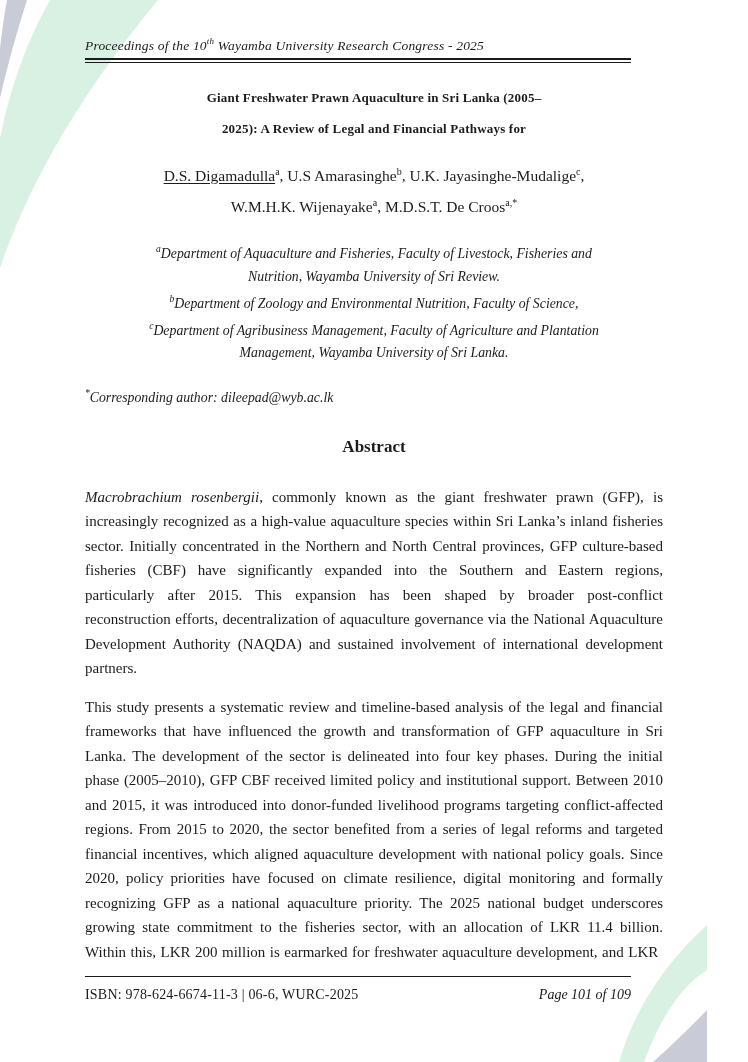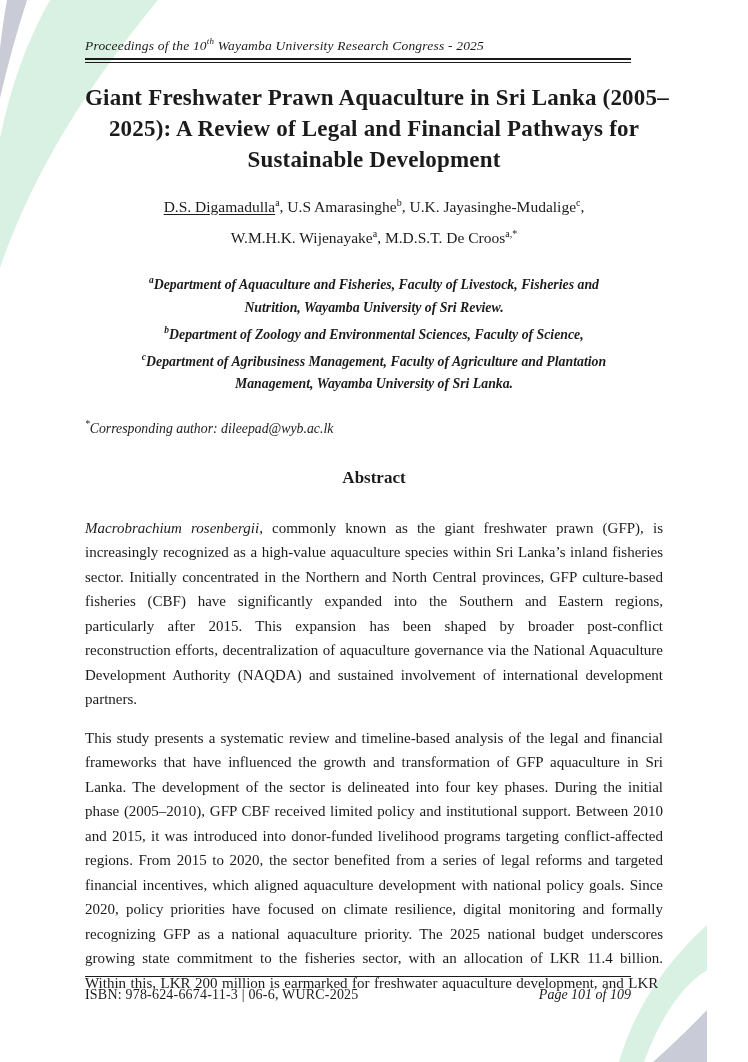--- a/index.html
+++ b/index.html
@@ -12,29 +12,29 @@
   .decor.tl { top:0; left:0; }
   .decor.br { bottom:0; right:0; }
 
   .header { position:absolute; top:36px; left:85px; right:76px; }
   .header-text { font-style:italic; font-size:13.5px; letter-spacing:0.2px; }
   .header-text sup { font-size:9px; font-style:italic; }
   .headrule { margin-top:4px; border-top:2.4px solid #1b1b1b; border-bottom:1px solid #1b1b1b; height:2px; }
 
   .main { position:absolute; top:82px; left:85px; width:578px; }
 
-  .title { text-align:center; font-weight:bold; font-size:23px; line-height:31px; letter-spacing:0.2px; }
+  .title { text-align:center; font-weight:bold; font-size:13px; line-height:31px; letter-spacing:0.2px; }
   .title-line { white-space:nowrap; }
 
   .authors { margin-top:14px; text-align:center; font-size:15.5px; line-height:27px; }
   .authors-line { white-space:nowrap; }
   .authors sup { font-size:10px; }
   .uname { text-decoration:underline; text-underline-offset:2px; }
 
-  .affiliations { margin-top:18px; text-align:center; font-style:italic; font-size:13.8px; line-height:23px;font-weight:bold; }
+  .affiliations { margin-top:18px; text-align:center; font-style:italic; font-size:13.8px; line-height:23px; }
   .aff-line { white-space:nowrap; }
   .affiliations sup { font-size:9.5px; }
 
   .corresponding { margin-top:24px; font-style:italic; font-size:13.8px; }
   .corresponding sup { font-size:9.5px; }
 
   .abstract-heading { margin-top:29px; text-align:center; font-weight:bold; font-size:17px; line-height:24px; }
 
   .para { margin:0; text-align:justify; font-size:15px; line-height:24.5px; word-spacing:0.05em; }
   .para.first { margin-top:26px; }
@@ -64,32 +64,31 @@
   <div class="header">
     <div class="header-text"><span>Proceedings of the 10</span><sup>th</sup><span> Wayamba University Research Congress - 2025</span></div>
     <div class="headrule"></div>
   </div>
 
   <div class="main">
 
     <div class="title">
       <div class="title-line">Giant Freshwater Prawn Aquaculture in Sri Lanka (2005–</div>
       <div class="title-line">2025): A Review of Legal and Financial Pathways for</div>
-      <div class="title-line">Sustainable Development</div>
     </div>
 
     <div class="authors">
       <div class="authors-line"><span class="uname">D.S. Digamadulla</span><sup>a</sup><span>, U.S Amarasinghe</span><sup>b</sup><span>, U.K. Jayasinghe-Mudalige</span><sup>c</sup><span>,</span></div>
       <div class="authors-line"><span>W.M.H.K. Wijenayake</span><sup>a</sup><span>, M.D.S.T. De Croos</span><sup>a,*</sup></div>
     </div>
 
     <div class="affiliations">
       <div class="aff-line"><sup>a</sup><span>Department of Aquaculture and Fisheries, Faculty of Livestock, Fisheries and</span></div>
       <div class="aff-line"><span>Nutrition, Wayamba University of Sri Review.</span></div>
-      <div class="aff-line"><sup>b</sup><span>Department of Zoology and Environmental Sciences, Faculty of Science,</span></div>
+      <div class="aff-line"><sup>b</sup><span>Department of Zoology and Environmental Nutrition, Faculty of Science,</span></div>
       <div class="aff-line"><sup>c</sup><span>Department of Agribusiness Management, Faculty of Agriculture and Plantation</span></div>
       <div class="aff-line"><span>Management, Wayamba University of Sri Lanka.</span></div>
     </div>
 
     <div class="corresponding"><sup>*</sup><span>Corresponding author: </span><span>dileepad@wyb.ac.lk</span></div>
 
     <div class="abstract-heading">Abstract</div>
 
     <p class="para first"><span class="species">Macrobrachium rosenbergii</span><span>, commonly known as the giant freshwater prawn (GFP), is increasingly recognized as a high-value aquaculture species within Sri Lanka’s inland fisheries sector. Initially concentrated in the Northern and North Central provinces, GFP culture-based fisheries (CBF) have significantly expanded into the Southern and Eastern regions, particularly after 2015. This expansion has been shaped by broader post-conflict reconstruction efforts, decentralization of aquaculture governance via the National Aquaculture Development Authority (NAQDA) and sustained involvement of international development partners.</span></p>
 

